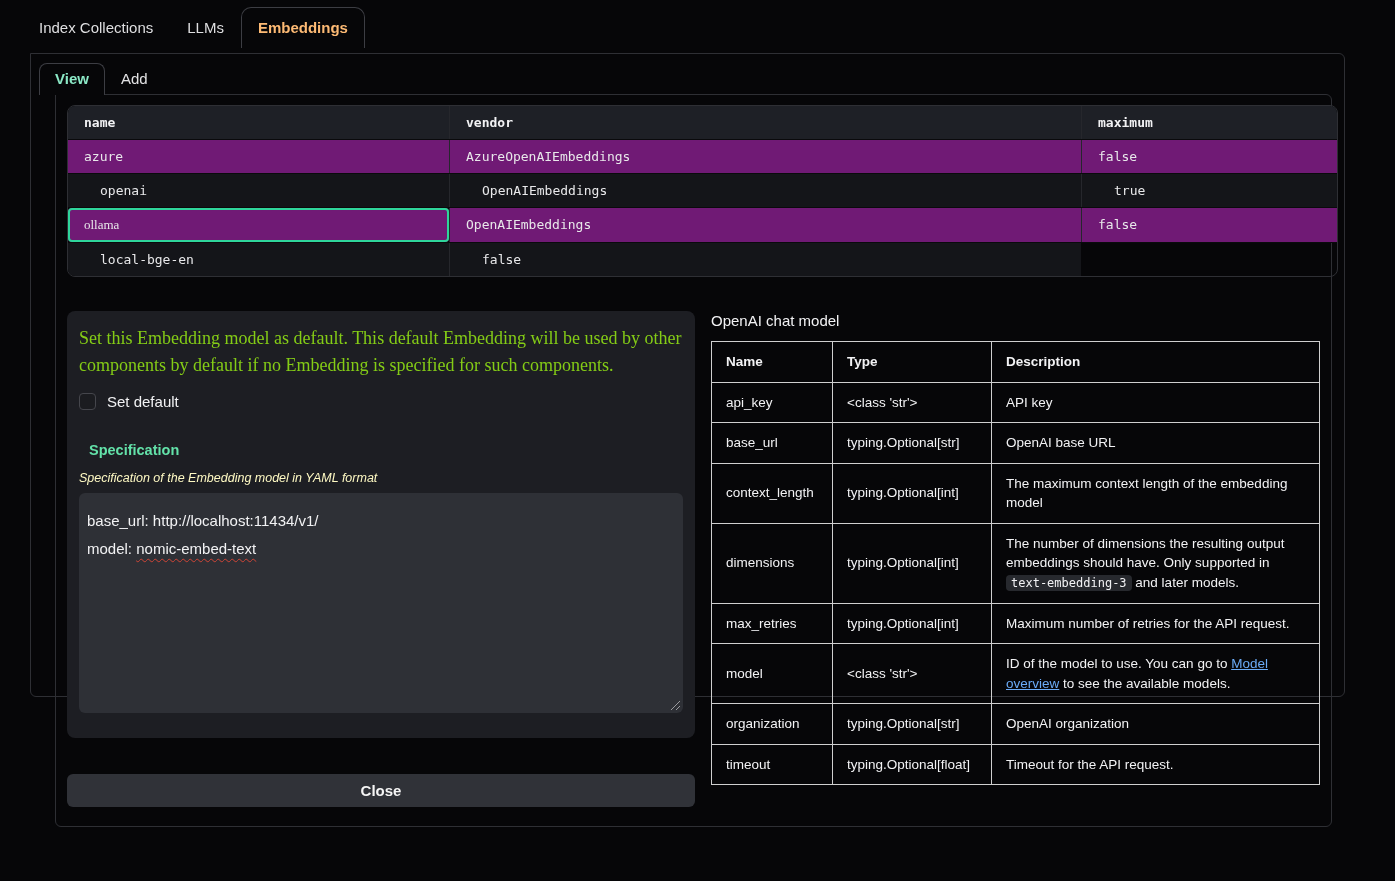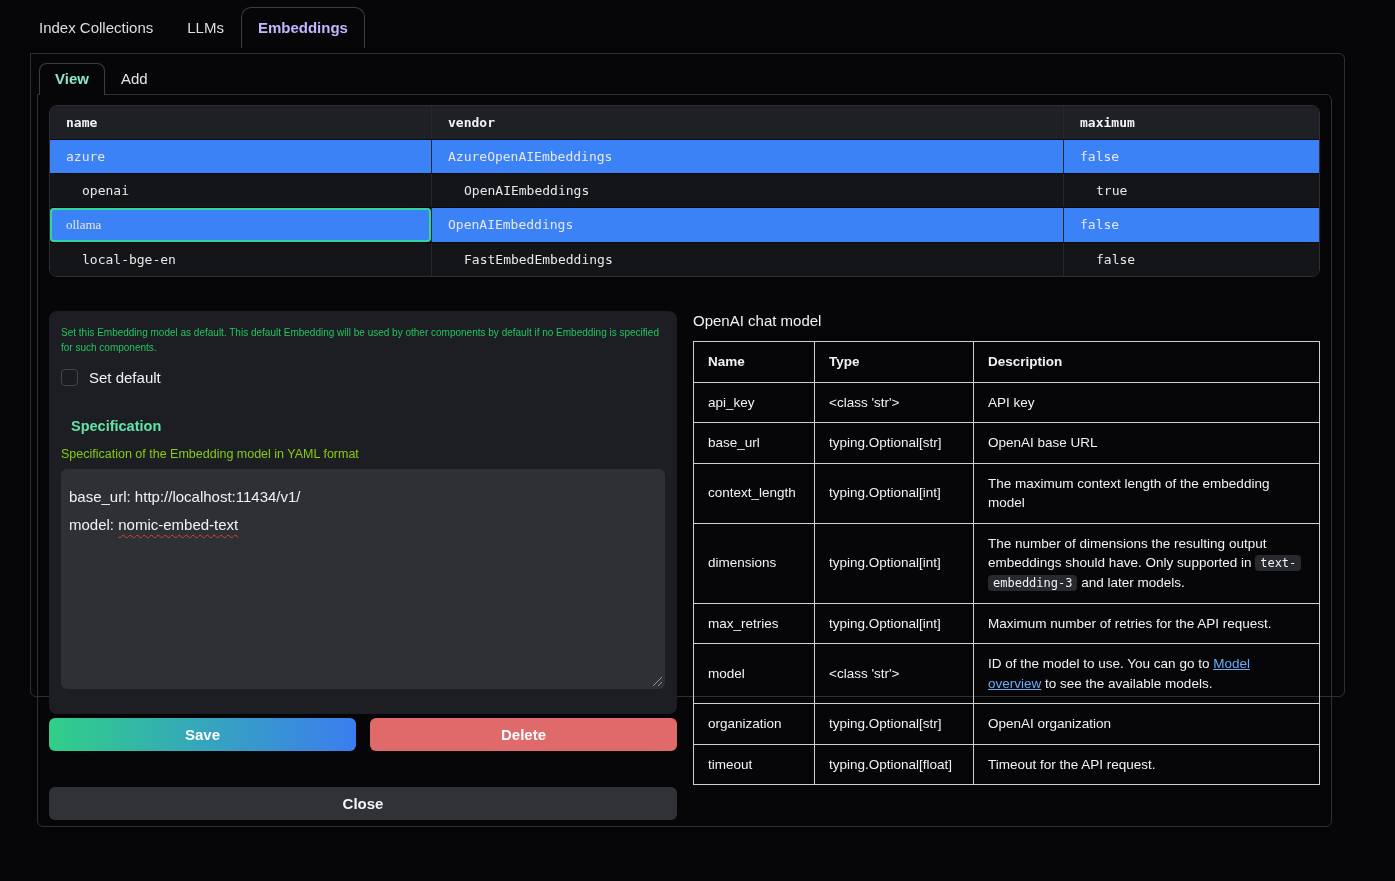--- a/index.html
+++ b/index.html
@@ -15,21 +15,21 @@
   
   .tabbar { height:53px; display:flex; align-items:center; padding-left:22px; position:relative; z-index:2; }
   .tab {
     height:41px; line-height:39px; padding:0 16px;
     font-size:15px; color:#dfdfe1; cursor:pointer;
     border:1px solid transparent; border-bottom:none;
     border-radius:10px 10px 0 0; margin-bottom:-1px;
     background:transparent; white-space:nowrap;
   }
   .tab.active {
-    color:#c4b5fd; font-weight:bold;
+    color:#fdba74; font-weight:bold;
     border-color:#3c3d43; background:#060608;
   }
 
   
   .outer-panel {
     margin:0 50px 0 30px; width:1315px; height:644px;
     border:1px solid #2e2f34; border-radius:0 6px 6px 6px;
     padding-top:9px;
   }
 
@@ -37,55 +37,55 @@
   .subtabbar { display:flex; align-items:flex-end; padding-left:8px; position:relative; z-index:2; }
   .subtab {
     height:32px; line-height:30px; padding:0 15px; margin-bottom:-1px;
     font-size:15px; color:#e2e2e4; cursor:pointer;
     border:1px solid transparent; border-bottom:none; border-radius:8px 8px 0 0;
     background:transparent; white-space:nowrap;
   }
   .subtab.active { color:#8be8c6; font-weight:bold; border-color:#3c3d43; background:#060608; }
 
   .inner-panel {
-    margin:0 12px 0 6px; height:733px;
+    margin:0 12px 0 24px; height:733px;
     border:1px solid #2e2f34; border-radius:0 6px 6px 6px;
     padding:10px 11px 16px;
   }
 
   
   .df-table {
     width:1271px; border:1px solid #2e2f34; border-radius:8px; overflow:hidden;
     font-family:"DejaVu Sans Mono", monospace; font-size:13px;
   }
   .df-row { display:grid; grid-template-columns:381px 632px 1fr; }
   .df-row + .df-row { border-top:1px solid #0a0a0c; }
   .df-cell { padding:9px 16px; color:#e8e8ea; position:relative; }
   .df-cell + .df-cell { border-left:1px solid #26272c; }
   .df-head { background:#1e2026; font-weight:bold; color:#f2f2f4; }
-  .df-row.odd  .df-cell { background:#3b82f6; }
+  .df-row.odd  .df-cell { background:#701a75; }
   .df-row.even .df-cell { background:#141519;padding-left:32px; }
   .df-cell.selected {
     box-shadow:inset 0 0 0 2px #2fd59b;
     border-radius:4px;
     font-family:Liberation Serif, serif;
   }
 
   
   .content-row { display:flex; gap:16px; margin-top:34px; align-items:flex-start; }
   .left-col { width:628px; flex:0 0 628px; }
   .right-col { flex:1; min-width:0; }
 
   .card { background:#1d1e23; border-radius:8px; padding:8px 12px 25px; }
-  .desc { margin:6px 0 12px; font-size:10px; line-height:1.5; color:#22c55e; }
+  .desc { margin:6px 0 12px; font-size:18px; line-height:1.5; color:#84cc16;font-family:Liberation Serif, serif; }
   .checkbox-row { display:flex; align-items:center; gap:11px; margin:8px 0 0; height:20px; }
   .checkbox { width:17px; height:17px; border:1px solid #45464c; border-radius:4px; background:#1b1c20; cursor:pointer; flex:0 0 17px; }
   .checkbox-label { font-size:15px; color:#f2f2f4; }
   .spec-heading { margin:31px 0 0 10px; font-size:14.5px; font-weight:bold; color:#63e2a9; }
-  .spec-subtitle { margin:13px 0 8px; font-size:12.5px; color:#84cc16; }
+  .spec-subtitle { margin:13px 0 8px; font-size:12.5px; color:#fef9c3;font-style:italic; }
 
   .yaml-area {
     position:relative; width:604px; height:220px;
     background:#2e3036; border-radius:6px; padding:14px 8px;
     font-size:15px; line-height:1.85; color:#f2f2f4; cursor:text;
   }
   .misspell {
     text-decoration:underline wavy #cf4436;
     text-decoration-thickness:1px; text-underline-offset:4px;
   }
@@ -154,21 +154,20 @@
           <div class="df-cell">OpenAIEmbeddings</div>
           <div class="df-cell">true</div>
         </div>
         <div class="df-row odd">
           <div class="df-cell selected">ollama</div>
           <div class="df-cell">OpenAIEmbeddings</div>
           <div class="df-cell">false</div>
         </div>
         <div class="df-row even">
           <div class="df-cell">local-bge-en</div>
-          <div class="df-cell">FastEmbedEmbeddings</div>
           <div class="df-cell">false</div>
         </div>
       </div>
 
     <div class="content-row">
 
       <div class="left-col">
         <div class="card">
           <p class="desc">Set this Embedding model as default. This default Embedding will be used by other components by default if no Embedding is specified for such components.</p>
           <div class="checkbox-row">
@@ -177,24 +176,20 @@
           </div>
           <div class="spec-heading">Specification</div>
           <p class="spec-subtitle">Specification of the Embedding model in YAML format</p>
           <div class="yaml-area">
             <div><span>base_url: http://localhost:11434/v1/</span></div>
             <div><span>model: </span><span class="misspell">nomic-embed-text</span></div>
             <span class="resize-handle"></span>
           </div>
         </div>
 
-        <div class="btn-row">
-          <button class="btn save">Save</button>
-          <button class="btn delete">Delete</button>
-        </div>
         <button class="btn close">Close</button>
       </div>
 
       <div class="right-col">
         <div class="schema-title">OpenAI chat model</div>
         <table class="schema-table">
           <thead>
               <tr>
                 <th class="col-name">Name</th>
                 <th class="col-type">Type</th>

